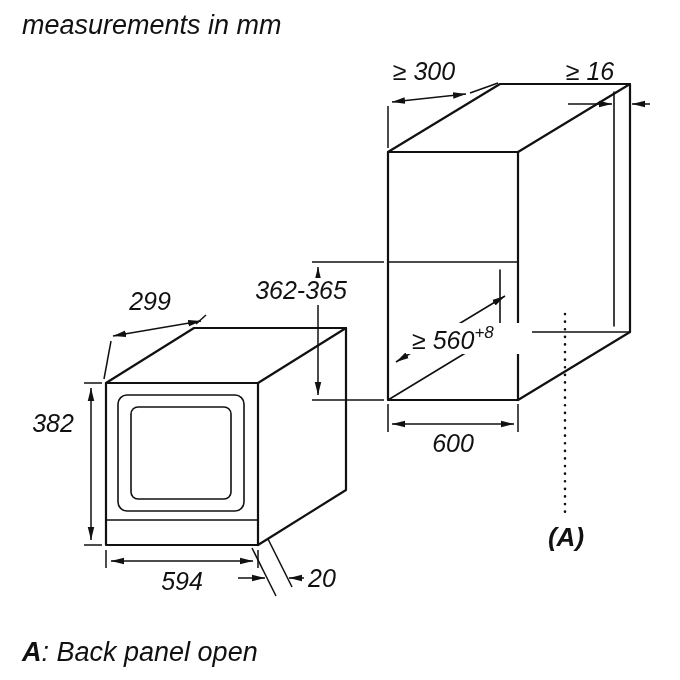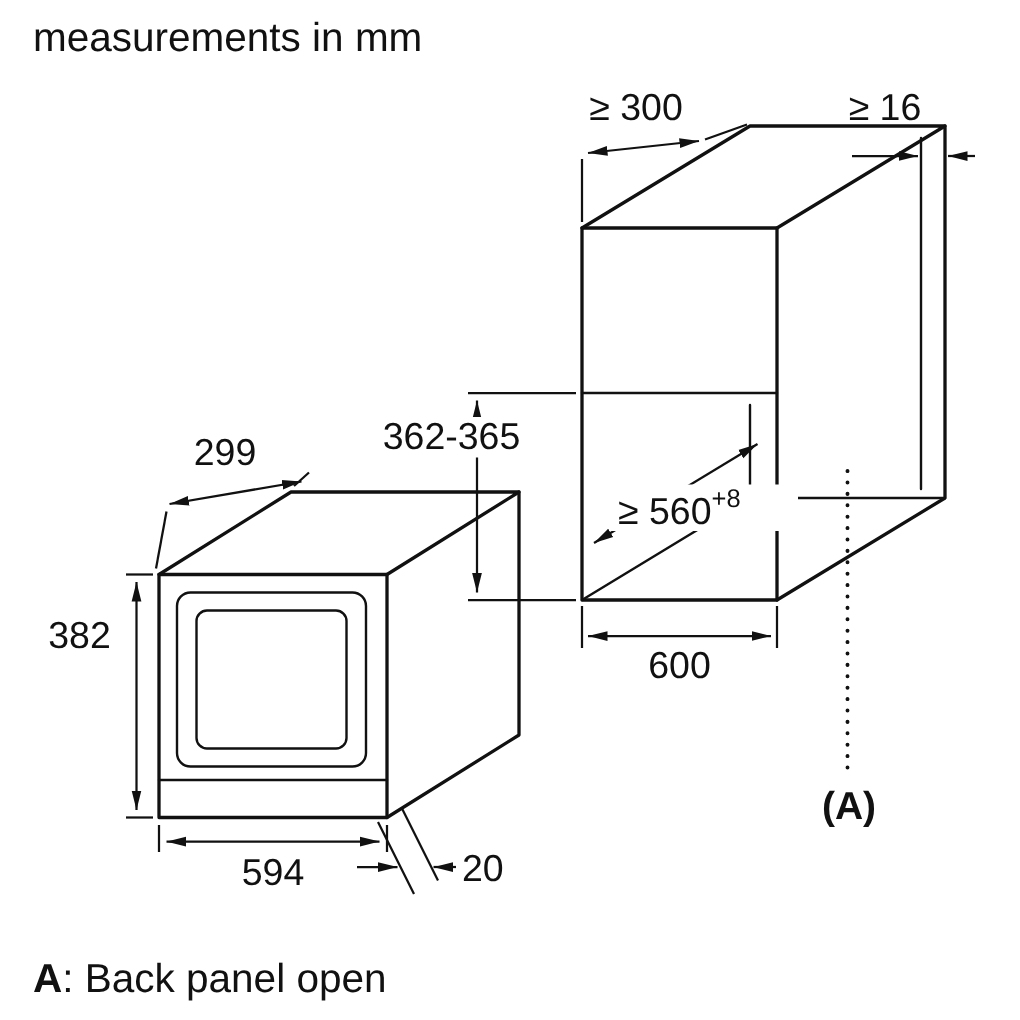--- a/index.html
+++ b/index.html
@@ -1,16 +1,16 @@
 <!DOCTYPE html>
 <html><head>
 <meta charset="utf-8">
 <style>
   html,body{margin:0;padding:0;background:#fff;}
-  .canvas{width:680px;height:676px;position:relative;background:#fff;overflow:hidden;}
+  .canvas{width:680px;height:676px;position:relative;background:#fff;overflow:hidden;font-style:italic;}
   svg{display:block;}
   text{font-family:"Liberation Sans",sans-serif;fill:#111;}
   .lbl{font-size:25px;}
   .big{font-size:27px;}
   .lblA{font-size:26px;font-weight:bold;}
   .bold{font-weight:bold;}
   .sup{font-size:17px;}
   .stroke{fill:none;stroke:#111;stroke-width:2.2;stroke-linejoin:round;stroke-linecap:round;}
   .thin{stroke-width:1.6;}
   .dim{fill:none;stroke:#111;stroke-width:1.5;}

